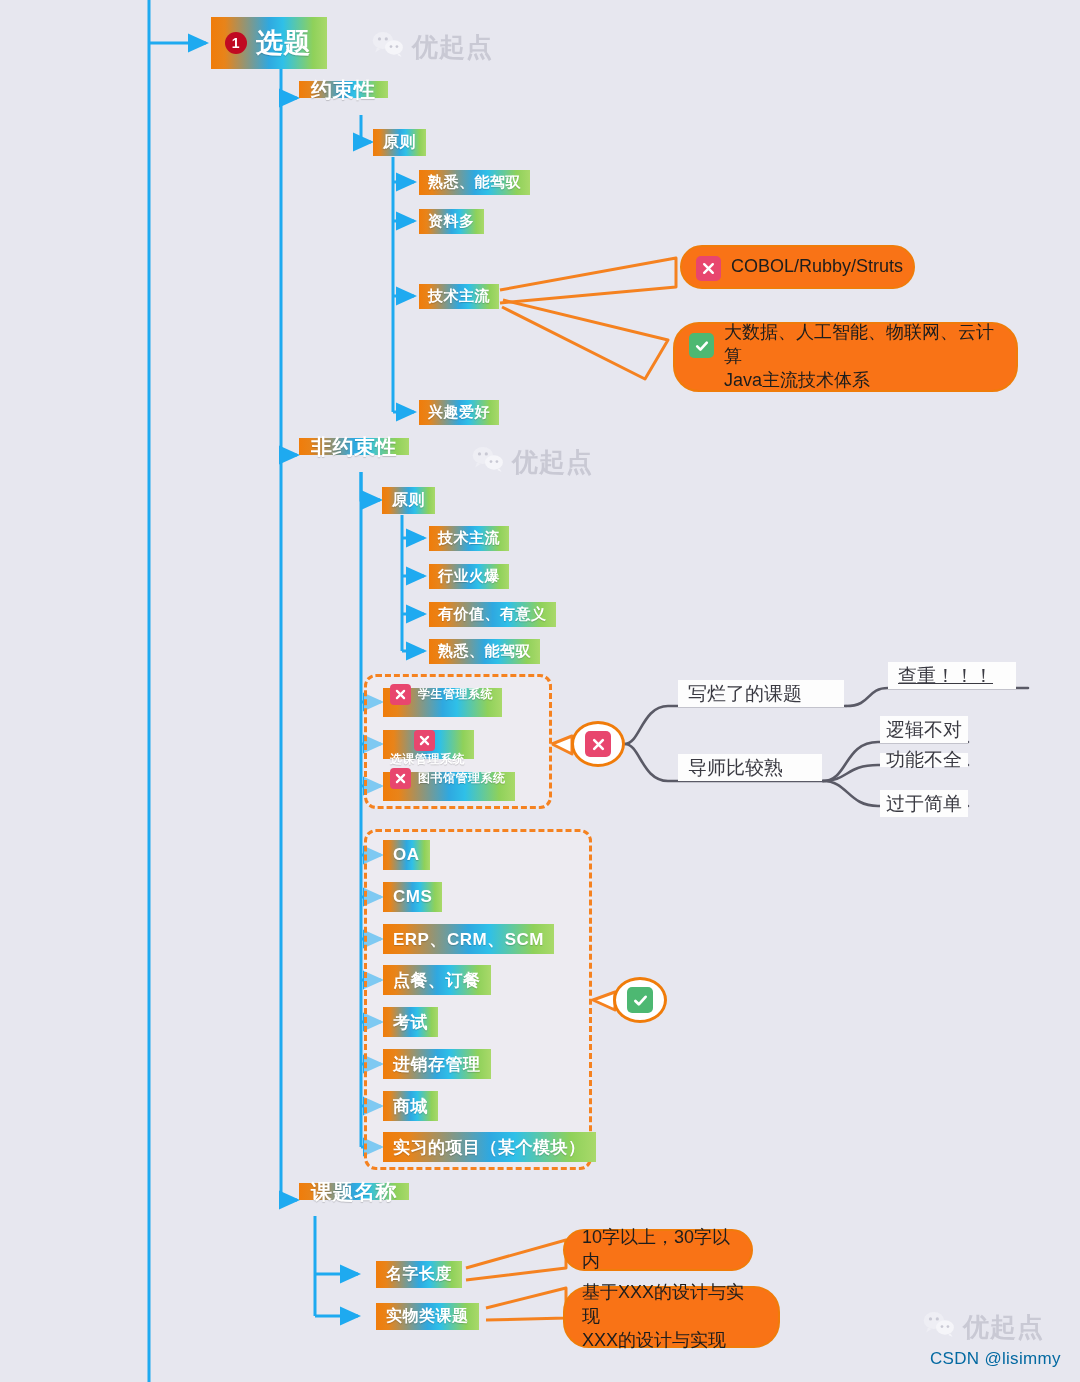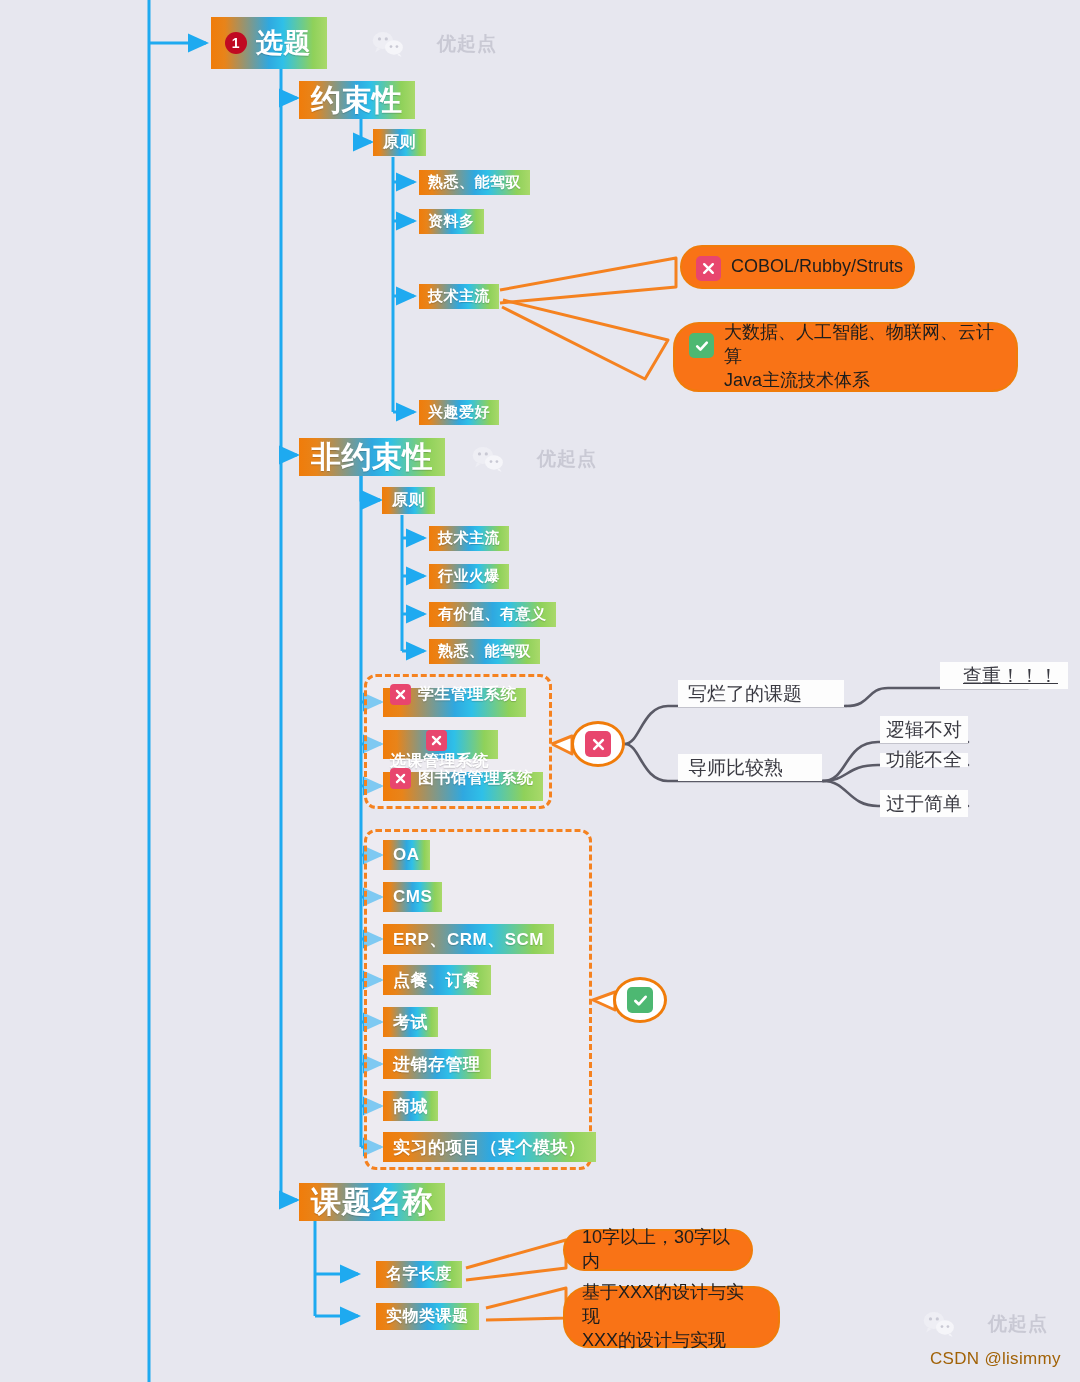--- a/index.html
+++ b/index.html
@@ -19,24 +19,24 @@
     display:flex;align-items:center;
     color:#ffffff;
     font-weight:bold;
     letter-spacing:.5px;
     background:linear-gradient(90deg,#f07c0a 0%,#e8841a 12%,#2fa8e0 50%,#2fc0e8 62%,#8fd15a 88%,#a9d96a 100%);
     box-sizing:border-box;
     white-space:nowrap;
     text-shadow:0 1px 1px rgba(0,0,0,.18);
   }
   .node.lvl0{font-size:27px;padding:0 16px 0 14px;height:52px;}
-  .node.lvl1{font-size:30px;padding:0 12px;height:38px;}
+  .node.lvl1{font-size:21px;padding:0 12px;height:17px;}
   .node.lvl2{font-size:16px;padding:0 10px;height:27px;}
   .node.lvl3{font-size:15px;padding:0 9px;height:25px;}
-  .node.boxed{font-size:16px;padding:0 9px 16px 7px;height:29px;}
+  .node.boxed{font-size:12px;padding:0 9px 16px 7px;height:29px;}
   .node.boxed2{font-size:17px;padding:0 10px;height:30px;}
 
   .num-badge{
     width:22px;height:22px;border-radius:50%;
     background:#c00a22;color:#fff;
     font-size:14px;font-weight:bold;
     display:flex;align-items:center;justify-content:center;
     margin-right:9px;flex:0 0 auto;
     text-shadow:none;
   }
@@ -100,27 +100,27 @@
     display:flex;align-items:center;
     padding:2px 10px;
     box-sizing:border-box;
     white-space:nowrap;
     font-family:"Liberation Sans","DejaVu Sans",sans-serif;
   }
   .branch-label .u{text-decoration:underline;text-decoration-thickness:1px;}
 
   
   .wm{
-    position:absolute;display:flex;align-items:center;
-    color:#c9c9d4;font-size:19px;font-weight:bold;
-    letter-spacing:1px;user-select:none;gap:25px;
+    position:absolute;display:flex;align-items:flex-start;
+    color:#c9c9d4;font-size:26px;font-weight:bold;
+    letter-spacing:1px;user-select:none;
   }
   .wm .wx{margin-right:7px;display:block;}
   .credit{
-    position:absolute;color:#a16207;font-size:17px;
+    position:absolute;color:#0369a1;font-size:17px;
     letter-spacing:.3px;
   }
 </style>
 </head>
 <body>
 
 <div id="canvas">
 
   <svg class="edges" viewBox="0 0 1080 1382">
     <defs>
@@ -325,21 +325,21 @@
         </svg>
     </span>
   </div>
 
   <div class="branch-label" style="left:678px;top:680px;width:166px;height:27px;">
     <span>写烂了的课题</span>
   </div>
   <div class="branch-label" style="left:678px;top:754px;width:144px;height:27px;">
     <span>导师比较熟</span>
   </div>
-  <div class="branch-label" style="left:940px;top:662px;width:128px;height:27px;justify-content:flex-end;">
+  <div class="branch-label" style="left:888px;top:662px;width:128px;height:27px;justify-content:flex-start;">
     <span class="u">查重！！！</span>
   </div>
   <div class="branch-label" style="left:880px;top:716px;width:88px;height:27px;justify-content:center;">
     <span>逻辑不对</span>
   </div>
   <div class="branch-label" style="left:880px;top:753px;width:88px;height:14px;justify-content:center;">
     <span>功能不全</span>
   </div>
   <div class="branch-label" style="left:880px;top:790px;width:88px;height:27px;justify-content:center;">
     <span>过于简单</span>

